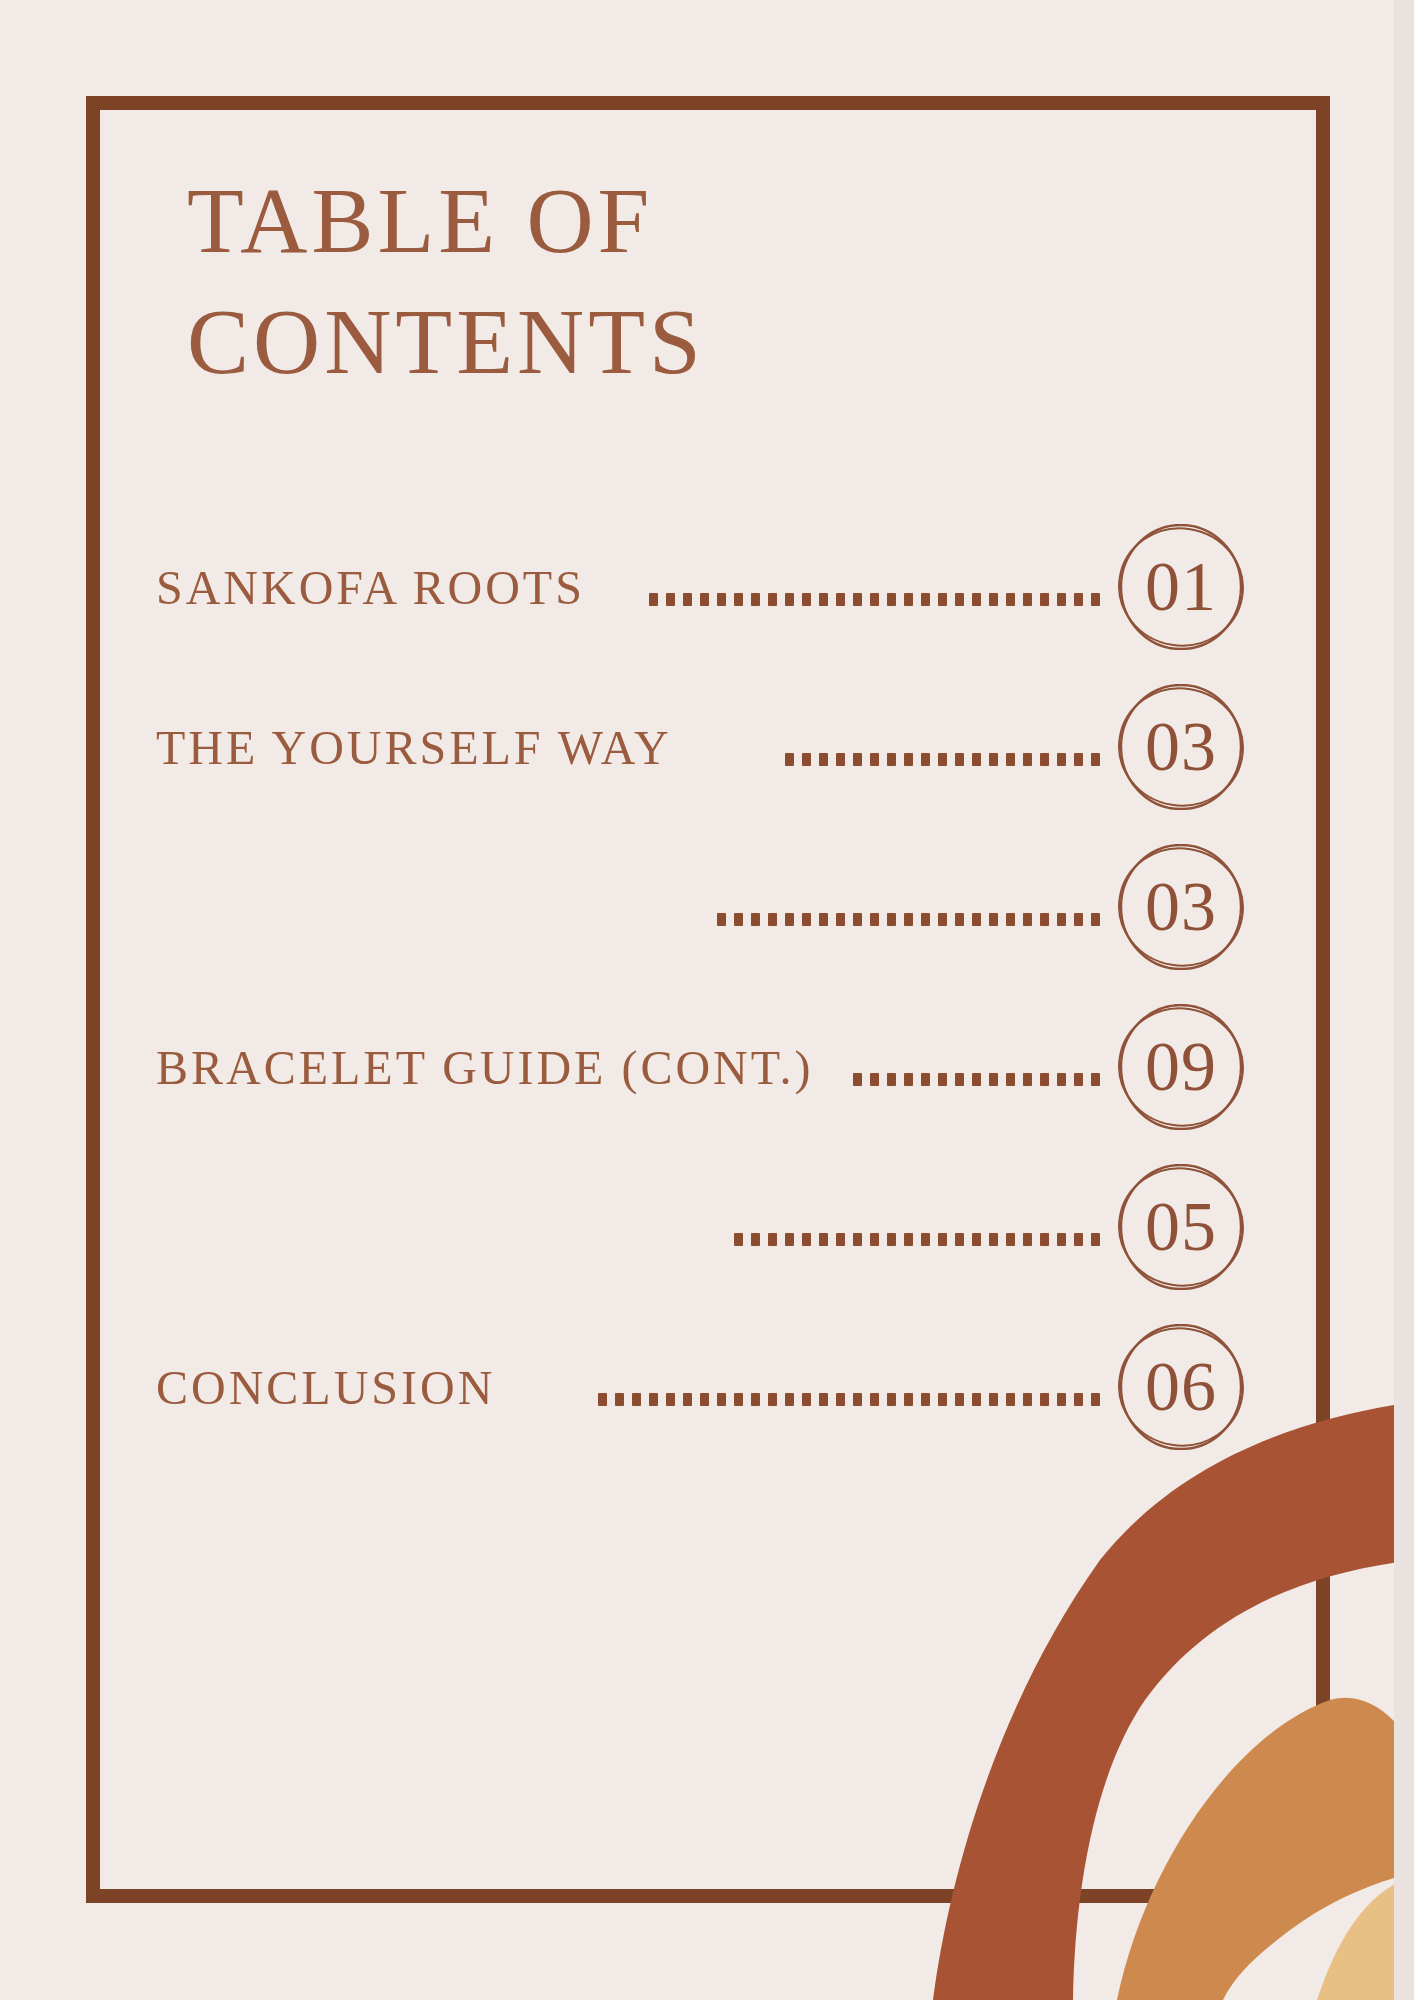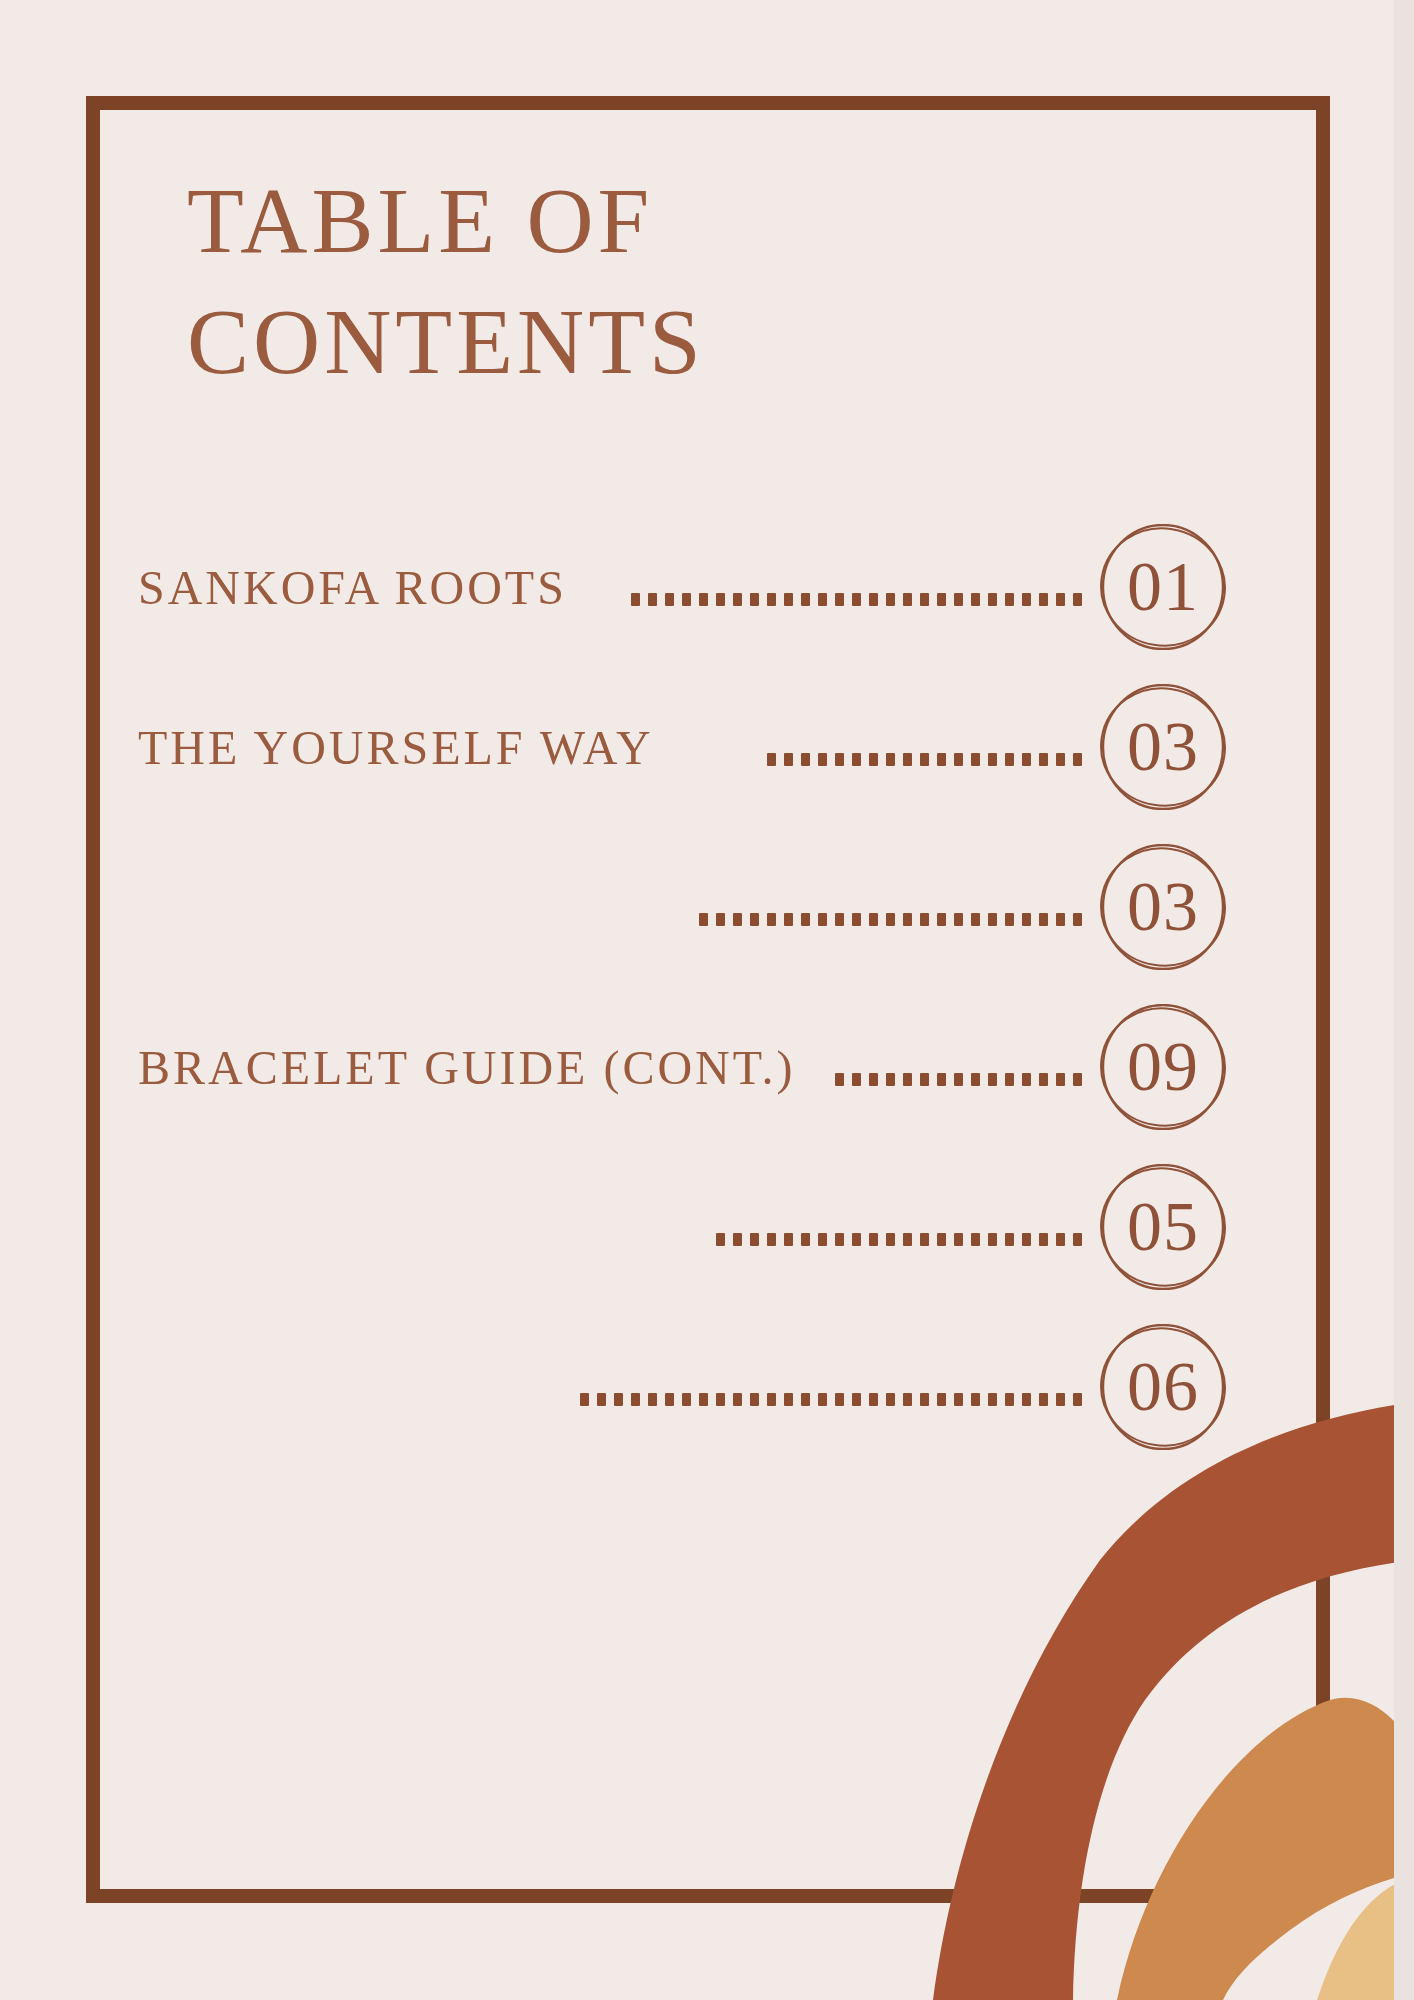--- a/index.html
+++ b/index.html
@@ -23,21 +23,21 @@
     left:187px;top:160px;
     width:640px;
     font-size:93px;
     line-height:121px;
     letter-spacing:4px;
     color:var(--text,#9A5B3E);
     z-index:2;
   }
   .toc{
     position:absolute;
-    left:138px;top:507px;
+    left:156px;top:507px;
     width:1088px;
     z-index:2;
     text-align:center;
   }
   .toc-row{
     display:flex;
     align-items:center;
     height:160px;
   }
   .toc-label{
@@ -259,20 +259,21 @@
       <span class="numcircle">
         <svg width="126" height="126" viewBox="0 0 126 126">
           <ellipse cx="63" cy="63" rx="60" ry="62" fill="none" stroke="#8F5238" stroke-width="2.4"></ellipse>
           <ellipse cx="63" cy="63" rx="62" ry="58.5" fill="none" stroke="#8F5238" stroke-width="2" transform="rotate(9 63 63)"></ellipse>
         </svg>
         <span class="numtext">05</span>
       </span>
     </div>
 
     <div class="toc-row">
+      <span class="toc-label">CONCLUSION</span>
       <span class="spacer"></span>
       <span class="leader">
           <span class="dot"></span>
           <span class="dot"></span>
           <span class="dot"></span>
           <span class="dot"></span>
           <span class="dot"></span>
           <span class="dot"></span>
           <span class="dot"></span>
           <span class="dot"></span>

